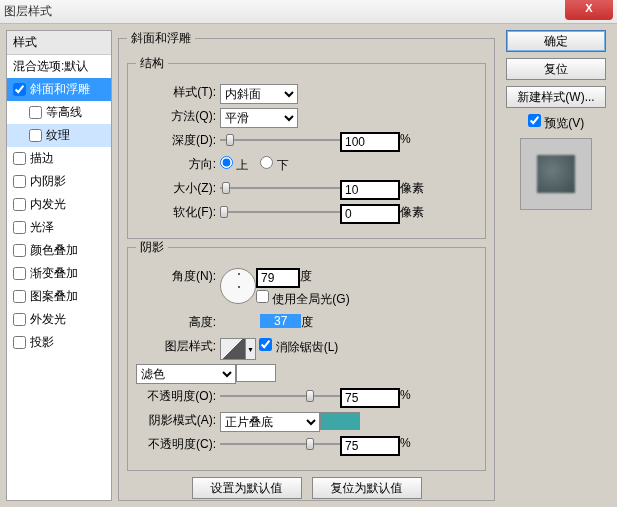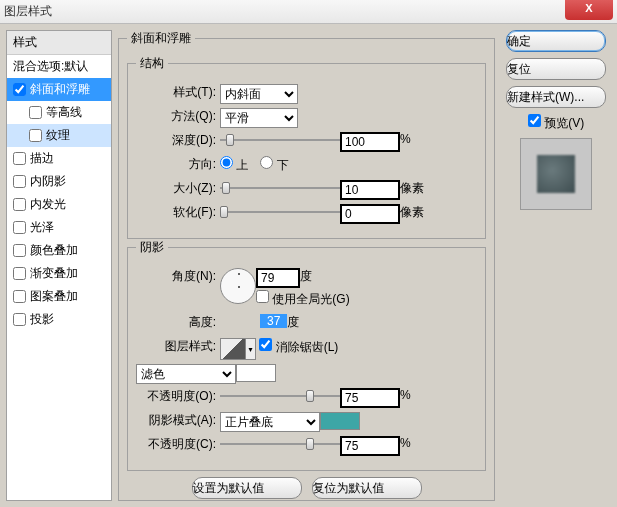--- a/index.html
+++ b/index.html
@@ -12,34 +12,34 @@
 .side-head{background:#e8e8e8;padding:3px 6px;border-bottom:1px solid #ccc}
 .side-item{padding:3px 6px;display:flex;align-items:center;gap:4px;cursor:pointer}
 .side-item.sel{background:#3399ff;color:#fff}
 .side-item.sub{padding-left:22px}
 .side-item.subsel{background:#cce4ff}
 .side-item input{margin:0}
 .center{flex:1;display:flex;flex-direction:column;gap:4px}
 fieldset{border:1px solid #a0a0a0;padding:8px 8px 10px 8px}
 legend{padding:0 4px}
 .right{width:110px;display:flex;flex-direction:column;gap:6px;align-items:center}
-.btn{width:100px;height:22px;background:linear-gradient(#fdfdfd,#e2e2e2);border:1px solid #888;border-radius:10px;text-align:left;line-height:20px;cursor:pointer}
+.btn{width:100px;height:22px;background:linear-gradient(#fdfdfd,#e2e2e2);border:1px solid #888;border-radius:0;text-align:center;line-height:20px;cursor:pointer}
 .btn.primary{border:1px solid #3a7abd;box-shadow:0 0 0 1px #7ab5e8 inset}
 .row{display:flex;align-items:flex-start;margin:4px 0;min-height:20px}
 .lbl{width:84px;text-align:right;padding-right:4px}
 select{width:78px;height:20px;border:1px solid #888;background:#fff}
 .num{width:60px;height:20px;border:2px solid #000000;padding:0 3px;background:#fff}
 .slider{flex:0 0 120px;height:16px;position:relative}
 .slider .track{position:absolute;top:7px;left:0;right:0;height:2px;background:#999}
 .slider .thumb{position:absolute;top:2px;width:8px;height:12px;background:linear-gradient(#fafafa,#ccc);border:1px solid #777;border-radius:2px}
 .radio-wrap{display:flex;gap:12px;align-items:center}
 .angle-dial{width:36px;height:36px;border:1px solid #888;border-radius:50%;background:#f8f8f8;position:relative}
 .angle-dial .tick{position:absolute;width:2px;height:2px;background:#333;left:17px;top:4px;border-radius:50%}
 .angle-dial .ctr{position:absolute;width:2px;height:2px;background:#333;left:17px;top:17px;border-radius:50%}
-.highlighted{background:#3399ff;color:#fff;padding:0 7px}
+.highlighted{background:#3399ff;color:#fff;padding:0 14px}
 .swatch{width:40px;height:18px;border:1px solid #888;display:inline-block}
 .gloss{width:26px;height:22px;border:1px solid #888;background:linear-gradient(135deg,#eee 0%,#eee 49%,#555 50%,#555 100%);display:inline-block;vertical-align:middle}
 .dd{width:10px;height:22px;border:1px solid #888;border-left:none;background:#eee;display:inline-flex;align-items:center;justify-content:center;font-size:8px}
 .preview-box{width:72px;height:72px;border:1px solid #999;background:#c7c7c7;display:flex;align-items:center;justify-content:center}
 .preview-inner{width:38px;height:38px;background:radial-gradient(circle at 40% 40%,#6a7a7d,#3e4d50);filter:blur(1px)}
 .bot-btns{display:flex;gap:10px;justify-content:center;margin-top:6px}
 .bot-btns .btn{width:110px}
 fieldset.outer{height:100%}
 fieldset.inner{}
 </style>
@@ -94,20 +94,24 @@
         <div class="side-item">
           <input type="checkbox" style="">
           <span>渐变叠加</span>
         </div>
         <div class="side-item">
           <input type="checkbox" style="">
           <span>图案叠加</span>
         </div>
         <div class="side-item">
           <input type="checkbox" style="">
+          <span>外发光</span>
+        </div>
+        <div class="side-item">
+          <input type="checkbox" style="">
           <span>投影</span>
         </div>
       </div>
   </div>
 
   <div class="center">
     <fieldset class="outer">
       <legend>斜面和浮雕</legend>
 
       <fieldset class="inner">

